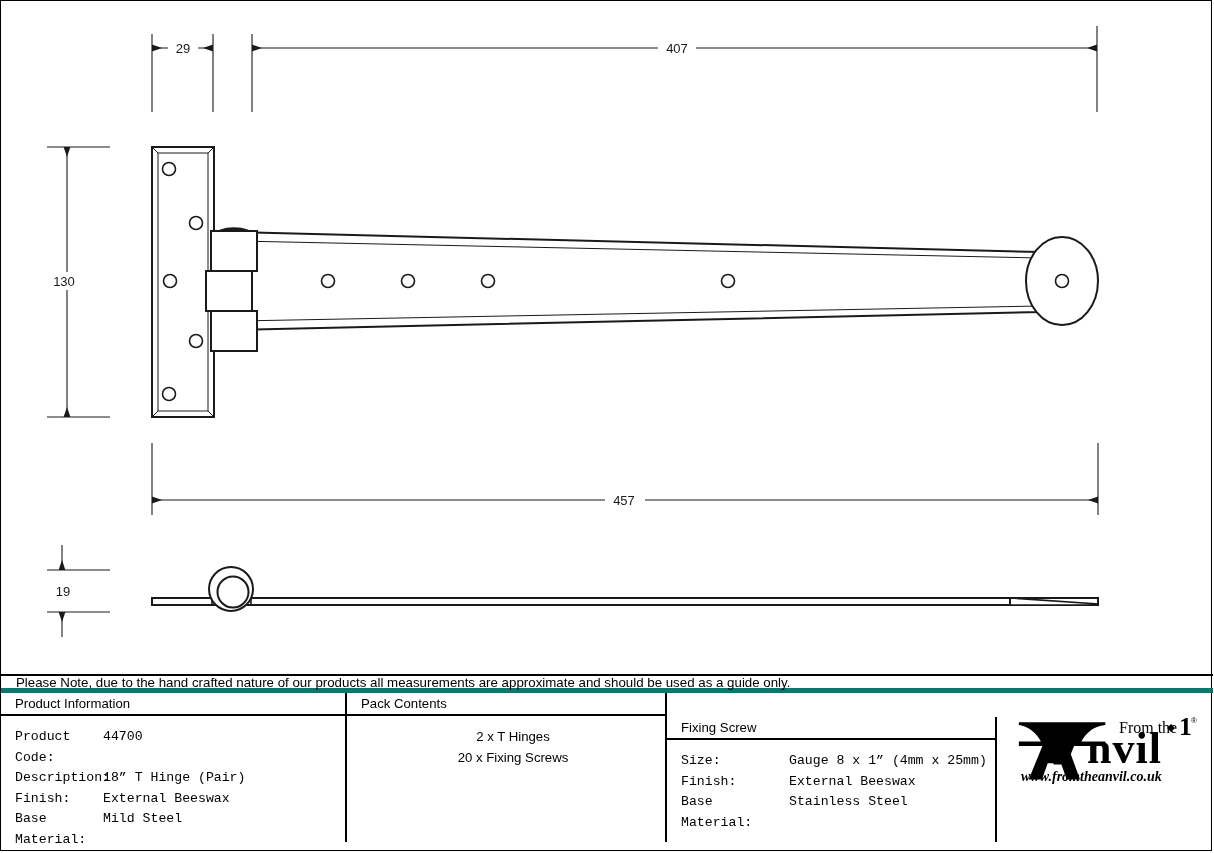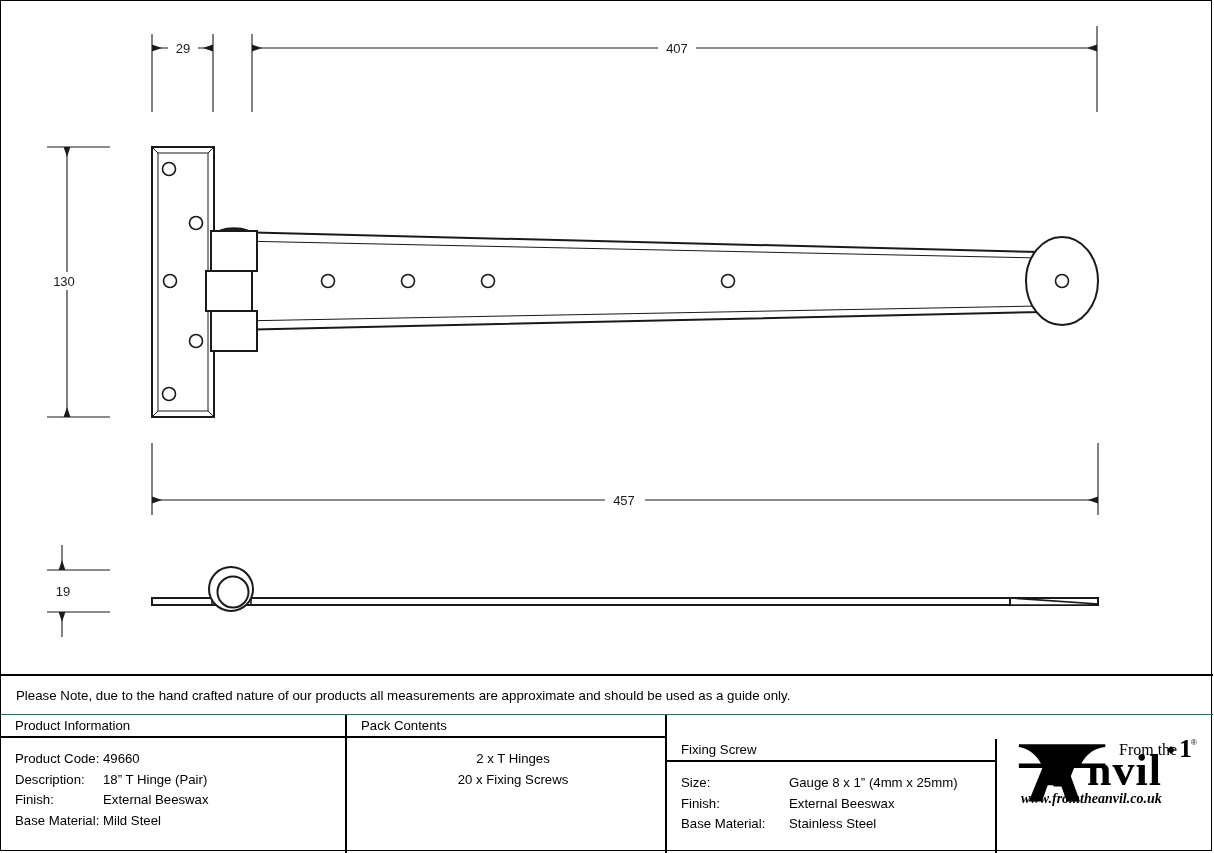--- a/index.html
+++ b/index.html
@@ -38,23 +38,23 @@
   
   #info-table {
     position: absolute;
     left: 1px;
     top: 674px;
     width: 1212px;
     height: 178px;
     box-sizing: border-box;
   }
   .note-row {
-    height: 41px;
+    height: 19px;
     border-top: 2px solid #000;
-    border-bottom: 1px solid #0f766e;
+    border-bottom: 5px solid #0f766e;
     box-sizing: border-box;
     display: flex;
     align-items: center;
     padding-left: 15px;
     font-size: 13.3px;
   }
   .table-body {
     display: flex;
     height: 149px;
     box-sizing: border-box;
@@ -72,21 +72,21 @@
     align-items: center;
     padding-left: 14px;
     font-size: 13.2px;
     box-sizing: border-box;
   }
   .col-body {
     padding: 11px 0 0 14px;
     font-size: 13.2px;
     line-height: 20.5px;
   }
-  .spec-line { display: flex; }
+  .spec-line { display: flex; font-family: Liberation Mono, monospace; }
   .spec-label { width: 88px; flex: 0 0 88px; }
   .spec-value { flex: 1 1 auto; }
   .spec-label.wide { width: 108px; flex: 0 0 108px; }
   .plain-line { display: block; text-align: center; }
   
   #logo-cell {
     width: 216px;
     flex: 0 0 216px;
     position: relative;
   }
@@ -238,21 +238,21 @@
       <span>Please Note, due to the hand crafted nature of our products all measurements are approximate and should be used as a guide only.</span>
     </div>
 
     <div class="table-body">
 
       <div class="col" style="width:346px;flex:0 0 346px;">
         <div class="col-head">Product Information</div>
         <div class="col-body">
           <div class="spec-line">
             <span class="spec-label">Product Code:</span>
-            <span class="spec-value">49660</span>
+            <span class="spec-value">44700</span>
           </div>
           <div class="spec-line">
             <span class="spec-label">Description:</span>
             <span class="spec-value">18” T Hinge (Pair)</span>
           </div>
           <div class="spec-line">
             <span class="spec-label">Finish:</span>
             <span class="spec-value">External Beeswax</span>
           </div>
           <div class="spec-line">

